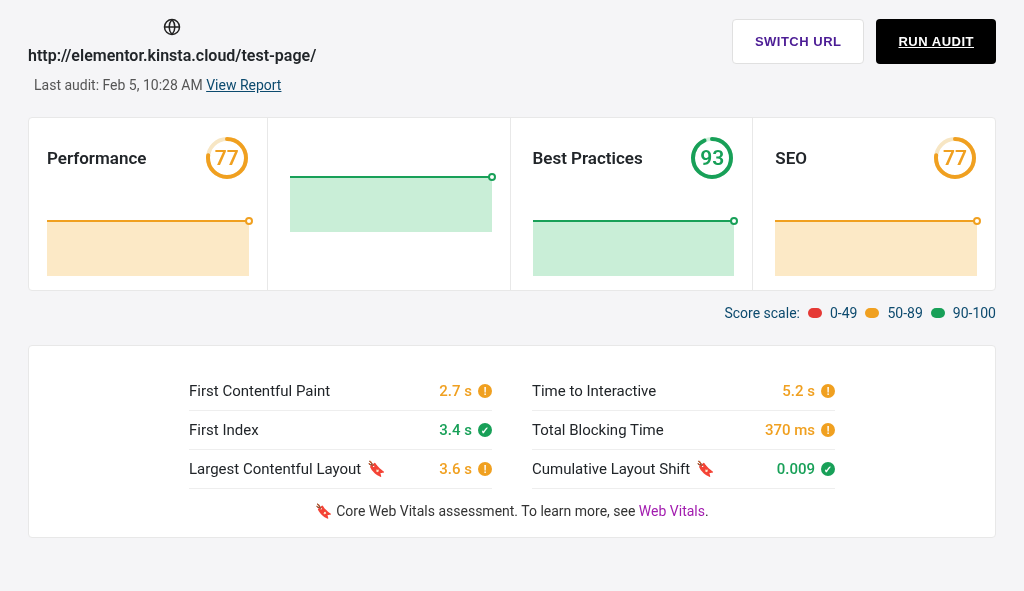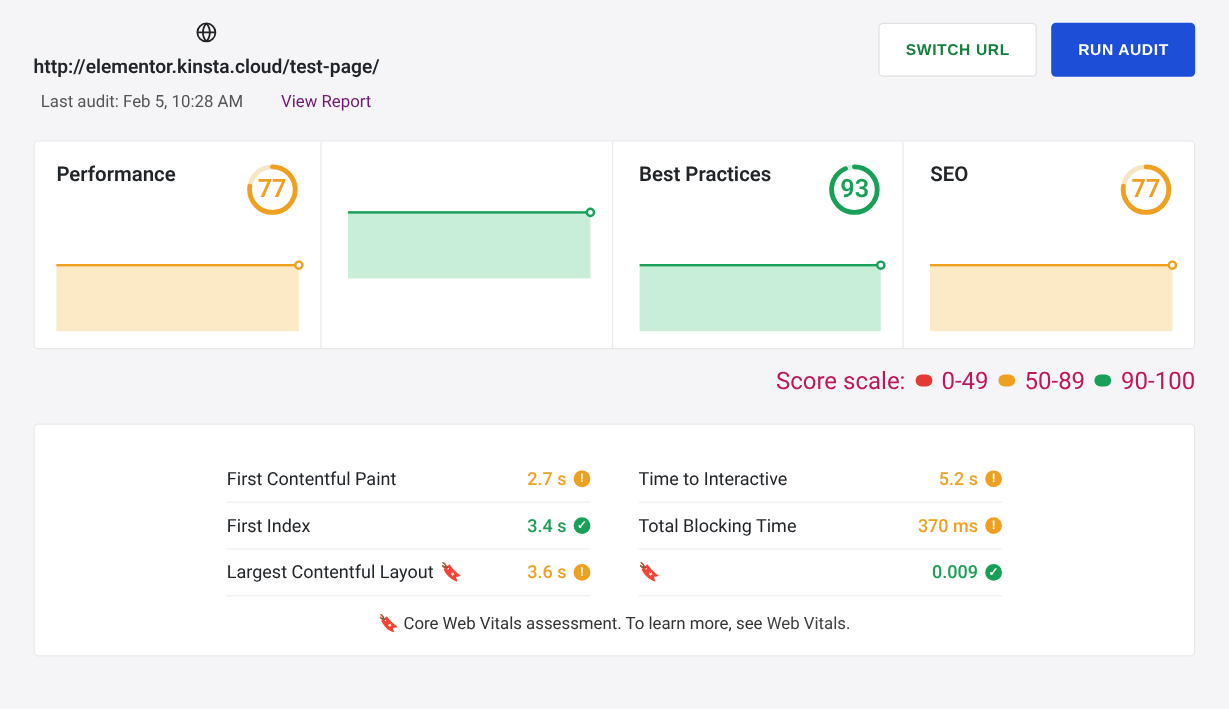--- a/index.html
+++ b/index.html
@@ -2,57 +2,57 @@
 <html><head>
 <meta charset="utf-8">
 <style>
 * { box-sizing: border-box; margin: 0; padding: 0; }
 body { font-family: -apple-system, BlinkMacSystemFont, "Segoe UI", Roboto, sans-serif; background: #f5f5f7; color: #212529; width: 1024px; height: 591px; overflow: hidden; padding: 18px 28px; }
 .header-row { display: flex; justify-content: space-between; align-items: center; }
 .url-block { display: flex; align-items: center; gap: 10px; font-size: 16px; font-weight: 600; flex-direction: column; }
 .globe { width: 18px; height: 18px; }
 .btn-row { display: flex; gap: 12px; }
 .btn { padding: 14px 22px; font-size: 13px; font-weight: 600; letter-spacing: 0.5px; border-radius: 4px; cursor: pointer; border: none; }
-.btn-outline { background: #fff; color: #15803d; border: 1px solid #e0e0e0; }
-.btn-primary { background: #1d4ed8; color: #fff; }
+.btn-outline { background: #fff; color: #4c1d95; border: 1px solid #e0e0e0; }
+.btn-primary { background: #000000; color: #fff; text-decoration: underline; }
 .sub-row { margin-top: 12px; margin-left: 6px; font-size: 14px; color: #555; }
-.link { color: #701a75; margin-left: 28px; cursor: pointer; }
+.link { color: #0c4a6e; text-decoration: underline; cursor: pointer; }
 .cards { display: flex; gap: 4px; margin-top: 24px; background: #fff; border: 1px solid #e8e8e8; border-radius: 4px; overflow: hidden; }
 .card { flex: 1; padding: 18px 18px 14px 18px; border-right: 1px solid #e8e8e8; }
 .card:last-child { border-right: none; }
-.card-top { display: flex; justify-content: space-between; }
+.card-top { display: flex; justify-content: space-between; align-items: center; }
 .card-title { font-size: 17px; font-weight: 600; }
 .gauge { position: relative; width: 44px; height: 44px; }
 .gauge svg { transform: rotate(-90deg); }
 .gauge-text { position: absolute; top: 0; left: 0; width: 100%; height: 100%; display: flex; align-items: center; justify-content: center; font-size: 21px; font-weight: 600; }
 .spark-wrap { margin-top: 40px; height: 56px; position: relative; }
 .spark-fill { position: absolute; inset: 0; border-top: 2px solid; }
 .spark-dot { position: absolute; right: -4px; top: -5px; width: 8px; height: 8px; border-radius: 50%; border: 2px solid; background: #fff; }
 .orange { color: #f0a020; }
 .green { color: #18a058; }
 .spark-fill.orange-f { background: #fce9c6; border-color: #f0a020; }
 .spark-fill.green-f { background: #c9eed7; border-color: #18a058; }
 .spark-dot.orange-d { border-color: #f0a020; }
 .spark-dot.green-d { border-color: #18a058; }
-.scale-row { margin-top: 14px; text-align: right; font-size: 20px; color: #be185d; display: flex; justify-content: flex-end; align-items: center; gap: 8px; }
+.scale-row { margin-top: 14px; text-align: right; font-size: 14px; color: #0c4a6e; display: flex; justify-content: flex-end; align-items: center; gap: 8px; }
 .dot { display: inline-block; width: 14px; height: 10px; border-radius: 5px; }
 .dot.red-b { background: #e53935; }
 .dot.orange-b { background: #f0a020; }
 .dot.green-b { background: #18a058; }
 .metrics-card { margin-top: 24px; background: #fff; border: 1px solid #e8e8e8; border-radius: 4px; padding: 26px 160px 18px 160px; }
 .metrics-grid { display: grid; grid-template-columns: 1fr 1fr; column-gap: 40px; }
 .metric-row { display: flex; justify-content: space-between; align-items: center; padding: 10px 0; border-bottom: 1px solid #eee; font-size: 15px; }
 .metric-name { display: flex; align-items: center; gap: 6px; }
 .metric-val { display: flex; align-items: center; gap: 6px; font-weight: 500; }
 .icon-circle { width: 14px; height: 14px; border-radius: 50%; display: inline-flex; align-items: center; justify-content: center; color: #fff; font-size: 10px; font-weight: bold; }
 .ic-orange { background: #f0a020; }
 .ic-green { background: #18a058; }
 .bookmark { color: #3b5cde; }
 .footnote { text-align: center; margin-top: 14px; font-size: 14px; color: #333; }
-.footnote a { color: #404040; text-decoration: none; }
+.footnote a { color: #a21caf; text-decoration: none; }
 </style>
 </head>
 <body>
 
 <div class="header-row">
   <div class="url-block">
     <svg class="globe" viewBox="0 0 24 24" fill="none" stroke="#222" stroke-width="2">
         <circle cx="12" cy="12" r="10"></circle>
         <path d="M2 12h20M12 2a15 15 0 010 20M12 2a15 15 0 000 20"></path>
       </svg>
@@ -191,20 +191,21 @@
         <div class="metric-name">
             <span>Total Blocking Time</span>
           </div>
         <div class="metric-val orange">
             <span>370 ms</span>
             <span class="icon-circle ic-orange">!</span>
           </div>
       </div>
       <div class="metric-row">
         <div class="metric-name">
+            <span>Cumulative Layout Shift</span> 
             <span class="bookmark">🔖</span>
           </div>
         <div class="metric-val green">
             <span>0.009</span>
             <span class="icon-circle ic-green">✓</span>
           </div>
       </div>
     </div>
   </div>
   <div class="footnote">

